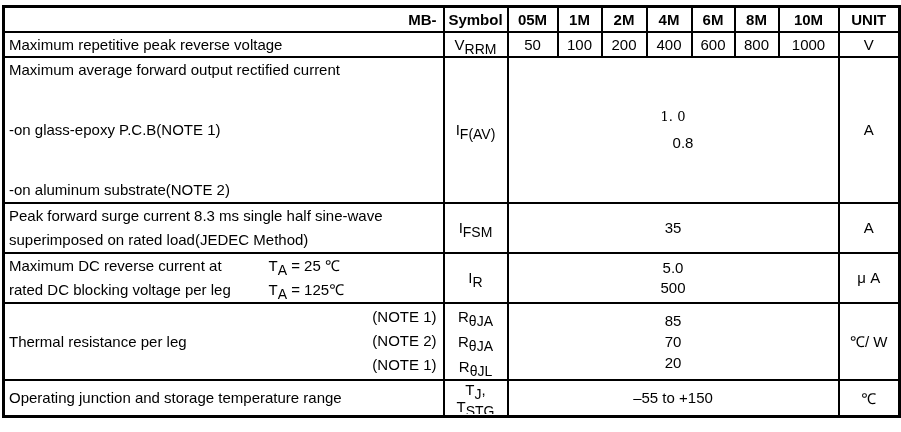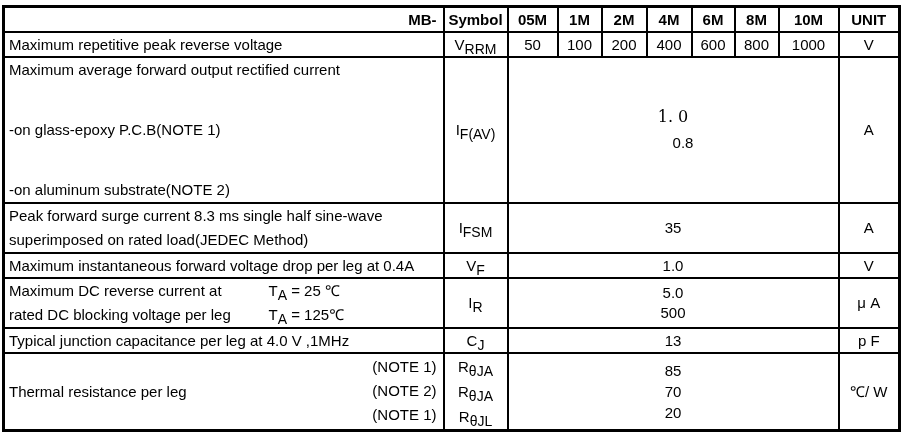--- a/index.html
+++ b/index.html
@@ -6,21 +6,21 @@
   body{width:901px;height:432px;font-family:"Liberation Sans",sans-serif;color:#000;overflow:hidden;}
   table{border-collapse:collapse;table-layout:fixed;width:896px;margin:5px 0 0 2px;border:3px solid #000;}
   td{border:2px solid #000;font-size:15px;vertical-align:middle;padding:0;overflow:hidden;}
   td.param{text-align:left;padding:0 6px 0 4px;}
   td.center{text-align:center;border-radius:12px;}
   tr.hdr td{font-weight:bold;}
   td.mbcell{text-align:right;padding-right:6px;font-weight:bold;}
   sub{font-size:14px;line-height:0;text-align:right;}
   .line24{line-height:24px;}
   .right{margin-top:36px;}
-  .serifval{font-family:"DejaVu Serif",serif;font-size:16px;line-height:26px;}
+  .serifval{font-family:"DejaVu Serif",serif;font-size:13px;line-height:26px;}
   .sansval{line-height:26px;margin-left:20px;}
   .v20{line-height:20px;}
   .v21{line-height:21px;}
   .ir-grid{display:grid;grid-template-columns:1fr 168px;line-height:24px;}
   .th-grid{display:grid;grid-template-columns:1fr auto;align-items:center;}
   .th-notes div{line-height:24px;text-align:right;}
   .sym3 div{line-height:25px;}
   .h25{height:25px;}
   .h74{height:74px;}
   .h44{height:44px;margin-top:43px;}
@@ -89,50 +89,38 @@
   <tr class="h44">
     <td class="param">
       <div class="line24">Peak forward surge current 8.3 ms single half sine-wave</div>
       <div class="line24">superimposed on rated load(JEDEC Method)</div>
     </td>
     <td class="center"><span>I</span><sub>FSM</sub></td>
     <td class="center" colspan="7">35</td>
     <td class="center">A</td>
   </tr>
 
-  <tr class="h25">
-    <td class="param">Maximum instantaneous forward voltage drop per leg at 0.4A</td>
-    <td class="center"><span>V</span><sub>F</sub></td>
-    <td class="center" colspan="7">1.0</td>
-    <td class="center">V</td>
-  </tr>
 
   <tr class="h50">
     <td class="param">
       <div class="ir-grid">
         <span>Maximum DC reverse current at</span>
         <span><span>T</span><sub>A</sub><span> = 25 ℃</span></span>
         <span>rated DC blocking voltage per leg</span>
         <span><span>T</span><sub>A</sub><span> = 125℃</span></span>
       </div>
     </td>
     <td class="center"><span>I</span><sub>R</sub></td>
     <td class="center" colspan="7">
       <div class="v20">5.0</div>
       <div class="v20">500</div>
     </td>
     <td class="center">μ A</td>
   </tr>
 
-  <tr class="h25">
-    <td class="param">Typical junction capacitance per leg at 4.0 V ,1MHz</td>
-    <td class="center"><span>C</span><sub>J</sub></td>
-    <td class="center" colspan="7">13</td>
-    <td class="center">p F</td>
-  </tr>
 
   <tr class="h74">
     <td class="param">
       <div class="th-grid">
         <span>Thermal resistance per leg</span>
         <span class="th-notes">
           <div>(NOTE 1)</div>
           <div>(NOTE 2)</div>
           <div>(NOTE 1)</div>
         </span>
@@ -144,14 +132,20 @@
       <div><span>R</span><sub>θJL</sub></div>
     </td>
     <td class="center" colspan="7">
       <div class="v21">85</div>
       <div class="v21">70</div>
       <div class="v21">20</div>
     </td>
     <td class="center">℃/ W</td>
   </tr>
 
+  <tr class="h25">
+    <td class="param">Operating junction and storage temperature range</td>
+    <td class="center"><span>T</span><sub>J</sub><span>, </span><span>T</span><sub>STG</sub></td>
+    <td class="center" colspan="7">–55 to +150</td>
+    <td class="center">℃</td>
+  </tr>
 </tbody>
   </table>
 
 </body></html>

